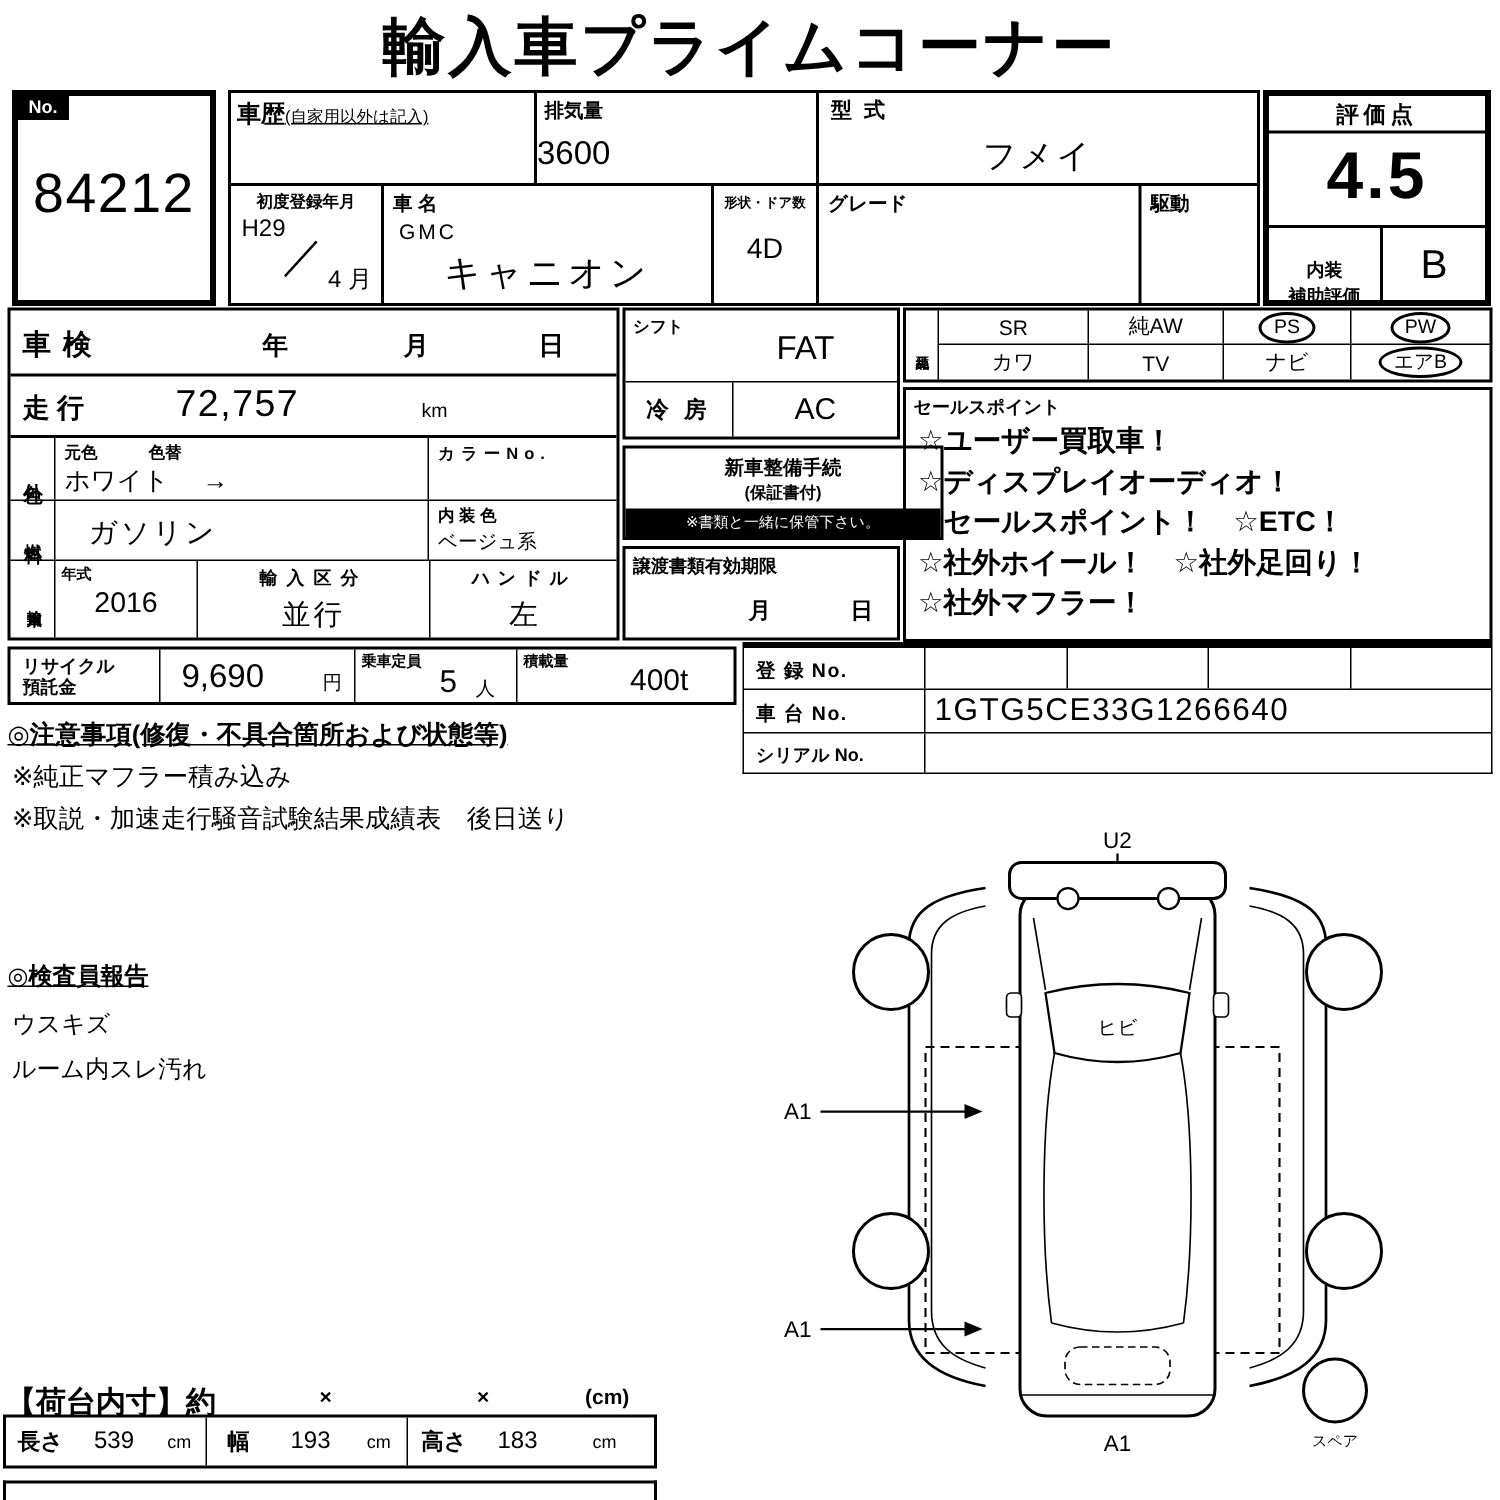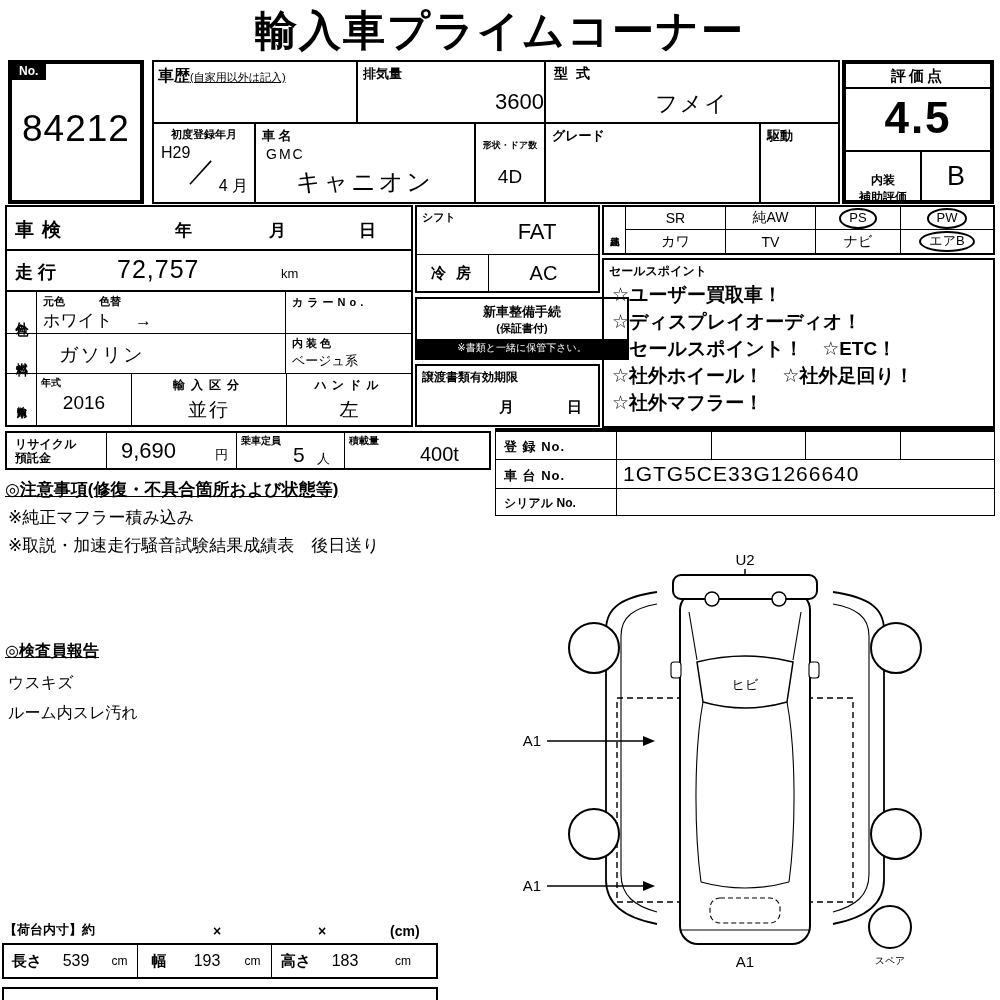--- a/index.html
+++ b/index.html
@@ -28,41 +28,41 @@
     <div class="abs" style="left:0;top:44px;width:100%;text-align:center;font-size:37px;letter-spacing:1px;">84212</div>
   </div>
 
   <div class="abs" style="left:152px;top:60px;width:688px;height:144px;border:2px solid #000;">
     <div class="row" style="height:62px;border-bottom:2px solid #000;">
       <div class="cell" style="width:204px;border-right:2px solid #000;padding:4px 4px;">
         <span class="bold" style="font-size:16px;">車歴</span><span class="under" style="font-size:11px;">(自家用以外は記入)</span>
       </div>
       <div class="cell" style="width:188px;border-right:2px solid #000;">
         <span class="abs bold" style="left:5px;top:3px;font-size:13px;">排気量</span>
-        <div class="abs" style="left:0;top:27px;width:100%;text-align:right;font-size:22px;">3600</div>
+        <div class="abs" style="left:0;top:27px;width:100%;text-align:left;font-size:22px;">3600</div>
       </div>
       <div class="cell" style="flex:1;">
         <span class="abs bold" style="left:8px;top:3px;font-size:14px;letter-spacing:8px;">型式</span>
         <div class="abs" style="left:0;top:27px;width:100%;text-align:center;font-size:22px;letter-spacing:2px;">フメイ</div>
       </div>
     </div>
     <div class="row" style="height:78px;">
       <div class="cell" style="width:102px;border-right:2px solid #000;">
         <div class="bold" style="font-size:11px;text-align:center;padding-top:3px;">初度登録年月</div>
         <span class="abs" style="left:7px;top:20px;font-size:16px;">H29</span>
         <span class="abs" style="left:34px;top:28px;font-size:28px;">／</span>
         <span class="abs" style="right:6px;bottom:5px;font-size:16px;">4 月</span>
       </div>
       <div class="cell" style="width:220px;border-right:2px solid #000;">
         <span class="abs bold" style="left:6px;top:3px;font-size:13px;">車 名</span>
         <span class="abs" style="left:10px;top:22px;font-size:14px;letter-spacing:2px;">GMC</span>
         <div class="abs" style="left:0;top:42px;width:100%;text-align:center;font-size:24px;letter-spacing:3px;">キャニオン</div>
       </div>
       <div class="cell" style="width:70px;border-right:2px solid #000;">
-        <div class="bold" style="font-size:9px;text-align:center;padding-top:15px;">形状・ドア数</div>
+        <div class="bold" style="font-size:9px;text-align:center;padding-top:5px;">形状・ドア数</div>
         <div style="text-align:center;font-size:19px;padding-top:14px;">4D</div>
       </div>
       <div class="cell" style="width:215px;border-right:2px solid #000;">
         <span class="abs bold" style="left:6px;top:3px;font-size:13px;">グレード</span>
       </div>
       <div class="cell" style="flex:1;">
         <span class="abs bold" style="left:6px;top:3px;font-size:13px;">駆動</span>
       </div>
     </div>
   </div>
@@ -301,21 +301,21 @@
     <line x1="52" y1="336" x2="149" y2="336" stroke="#000" stroke-width="1.5"></line>
     <polygon points="160,336 148,331 148,341" fill="#000"></polygon>
     <text x="250" y="417" text-anchor="middle" font-size="15">A1</text>
 
     <circle cx="395" cy="377" r="21" fill="#fff" stroke="#000" stroke-width="2"></circle>
     <text x="395" y="414" text-anchor="middle" font-size="10">スペア</text>
   </svg>
 
   <div class="abs" style="left:0;top:921px;width:440px;">
     <div class="cell" style="height:22px;">
-      <span class="abs bold" style="left:4px;top:0;font-size:13px;">【荷台内寸】約</span>
+      <span class="abs bold" style="left:4px;top:0;font-size:20px;">【荷台内寸】約</span>
       <span class="abs bold" style="left:213px;top:2px;font-size:14px;">×</span>
       <span class="abs bold" style="left:318px;top:2px;font-size:14px;">×</span>
       <span class="abs bold" style="left:390px;top:2px;font-size:14px;">(cm)</span>
     </div>
     <div class="row" style="margin-left:2px;width:436px;height:36px;border:2px solid #000;">
       <div class="ctr bold" style="width:46px;font-size:15px;">長さ</div>
       <div class="ctr" style="width:52px;font-size:16px;">539</div>
       <div class="ctr" style="width:36px;border-right:1px solid #000;font-size:12px;">cm</div>
       <div class="ctr bold" style="width:42px;font-size:15px;">幅</div>
       <div class="ctr" style="width:54px;font-size:16px;">193</div>

